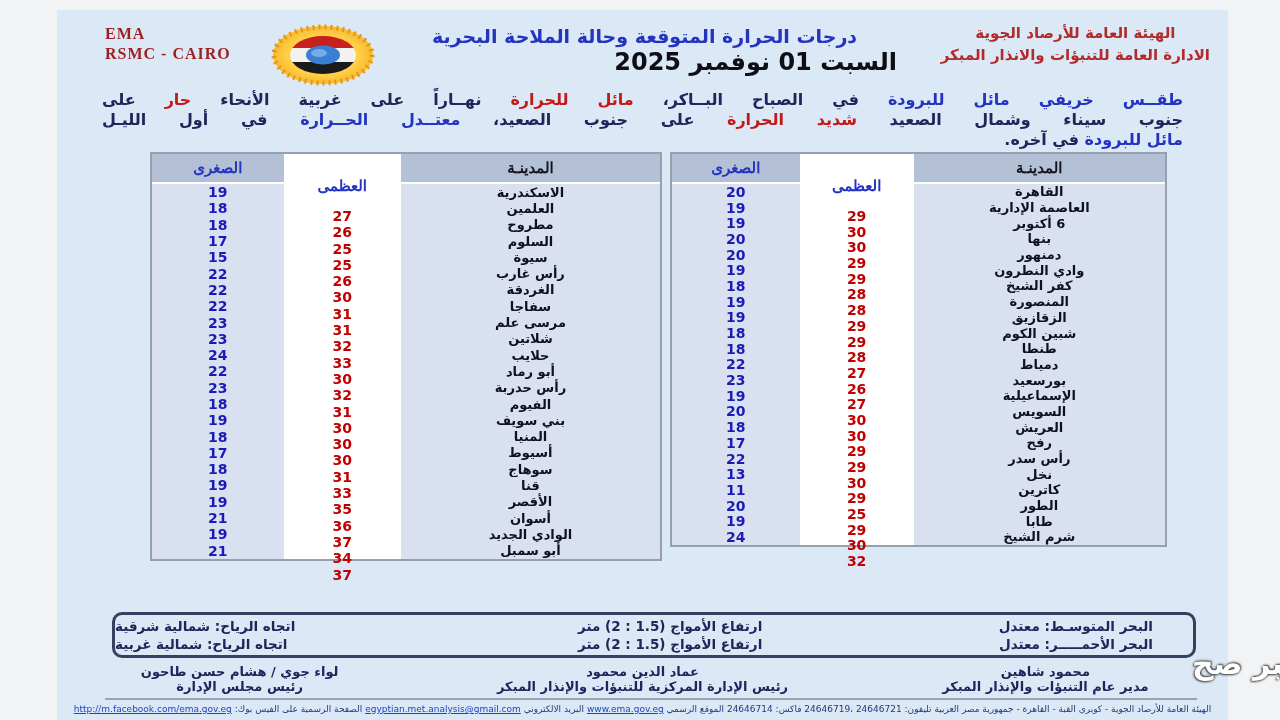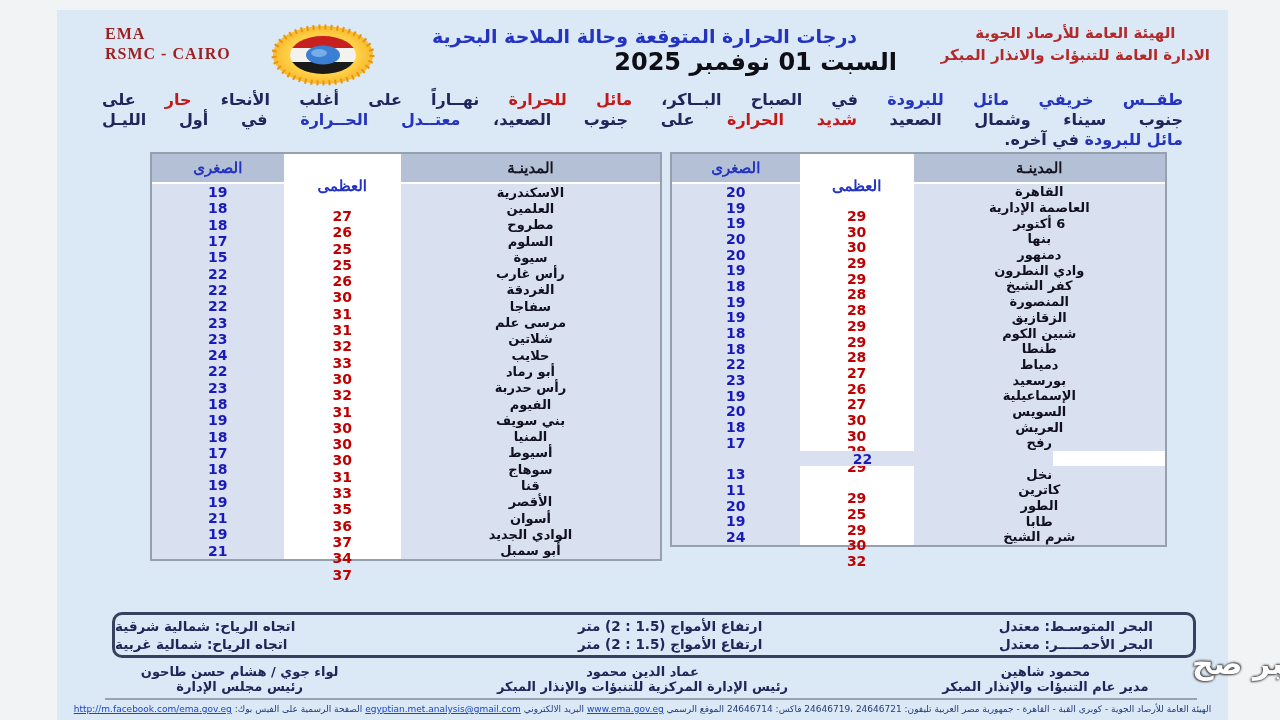--- a/index.html
+++ b/index.html
@@ -110,21 +110,21 @@
     <div class="t1">درجات الحرارة المتوقعة وحالة الملاحة البحرية</div>
     <div class="t2">السبت 01 نوفمبر 2025</div>
   </div>
 
   <div class="agency">
     <div>الهيئة العامة للأرصاد الجوية</div>
     <div>الادارة العامة للتنبؤات والانذار المبكر</div>
   </div>
 
   <div class="para">
-      <div class="para-line"><span class="c-blue">طقــس خريفي مائل للبرودة </span><span class="c-dark">في الصباح البــاكر، </span><span class="c-red">مائل للحرارة </span><span class="c-dark">نهــاراً على أغلب الأنحاء </span><span class="c-red">حار </span><span class="c-dark">على</span></div>
+      <div class="para-line"><span class="c-blue">طقــس خريفي مائل للبرودة </span><span class="c-dark">في الصباح البــاكر، </span><span class="c-red">مائل للحرارة </span><span class="c-dark">نهــاراً على غربية الأنحاء </span><span class="c-red">حار </span><span class="c-dark">على</span></div>
       <div class="para-line"><span class="c-dark">جنوب سيناء وشمال الصعيد </span><span class="c-red">شديد الحرارة </span><span class="c-dark">على جنوب الصعيد، </span><span class="c-blue">معتــدل الحــرارة </span><span class="c-dark">في أول الليـل</span></div>
       <div class="para-line"><span class="c-blue">مائل للبرودة </span><span class="c-dark">في آخره.</span></div>
     </div>
 
   <div class="tbl tbl-left">
     <div class="thead">
       <div class="c city">المدينـة</div>
       <div class="c max">العظمى</div>
       <div class="c min">الصغرى</div>
     </div>
@@ -333,20 +333,21 @@
           <div class="c city">العريش</div>
           <div class="c max">29</div>
           <div class="c min">18</div>
         </div>
         <div class="trow">
           <div class="c city">رفح</div>
           <div class="c max">29</div>
           <div class="c min">17</div>
         </div>
         <div class="trow">
+          <div class="c city">رأس سدر</div>
           <div class="c max">30</div>
           <div class="c min">22</div>
         </div>
         <div class="trow">
           <div class="c city">نخل</div>
           <div class="c max">29</div>
           <div class="c min">13</div>
         </div>
         <div class="trow">
           <div class="c city">كاترين</div>

